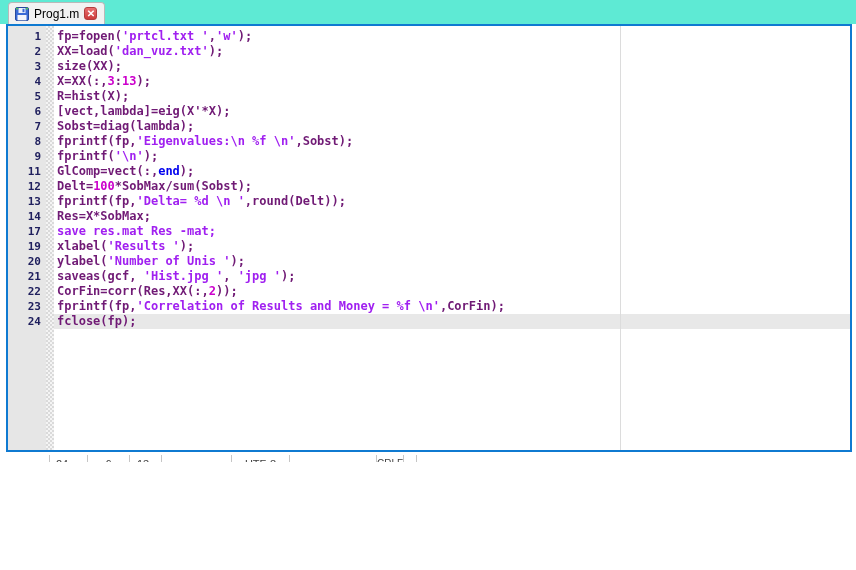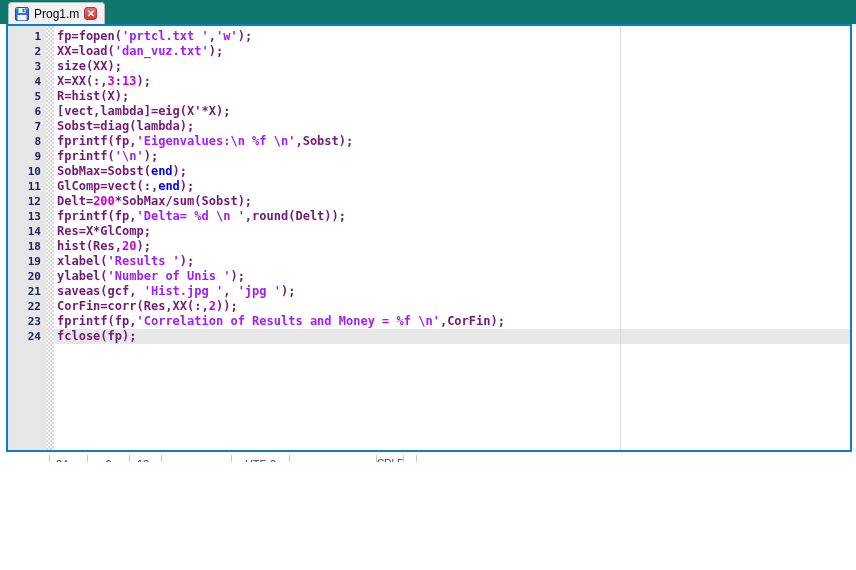--- a/index.html
+++ b/index.html
@@ -3,21 +3,21 @@
 <meta charset="utf-8">
 <style>
   * { margin:0; padding:0; box-sizing:border-box; }
   html,body { background:#ffffff; }
   body { width:856px; height:570px; font-family:"Liberation Sans", sans-serif; }
 
   .screen { position:relative; width:856px; height:570px; overflow:hidden; background:#fff; }
   .chrome { position:absolute; left:0; top:0; width:856px; height:462px; overflow:hidden; background:#fff; }
 
   
-  .tabbar { position:absolute; left:0; top:0; width:856px; height:24px; background:#0f766e; }
+  .tabbar { position:absolute; left:0; top:0; width:856px; height:24px; background:#5eead4; }
   .tab {
     position:absolute; left:8px; top:2px; height:22px; padding:0 7px 0 6px;
     display:flex; align-items:center; gap:5px;
     background:#f2f2f2; border:1px solid #b9b9b9; border-bottom:none;
     border-radius:4px 4px 0 0; cursor:default;
   }
   .tab-title { font-size:12px; color:#000; white-space:nowrap; }
   .save-ic { width:14px; height:14px; display:block; }
   .close-ic {
     width:13px; height:13px; border-radius:3px; border:1px solid #b23d3d;
@@ -94,26 +94,25 @@
       <div class="lines">
           <div class="row"><span class="ln">1</span><span class="fold"></span><span class="code"><span class="tk-p">fp=fopen(</span><span class="tk-s">'prtcl.txt '</span><span class="tk-p">,</span><span class="tk-s">'w'</span><span class="tk-p">);</span></span></div>
           <div class="row"><span class="ln">2</span><span class="fold"></span><span class="code"><span class="tk-p">XX=load(</span><span class="tk-s">'dan_vuz.txt'</span><span class="tk-p">);</span></span></div>
           <div class="row"><span class="ln">3</span><span class="fold"></span><span class="code"><span class="tk-p">size(XX);</span></span></div>
           <div class="row"><span class="ln">4</span><span class="fold"></span><span class="code"><span class="tk-p">X=XX(:,</span><span class="tk-n">3</span><span class="tk-p">:</span><span class="tk-n">13</span><span class="tk-p">);</span></span></div>
           <div class="row"><span class="ln">5</span><span class="fold"></span><span class="code"><span class="tk-p">R=hist(X);</span></span></div>
           <div class="row"><span class="ln">6</span><span class="fold"></span><span class="code"><span class="tk-p">[vect,lambda]=eig(X'*X);</span></span></div>
           <div class="row"><span class="ln">7</span><span class="fold"></span><span class="code"><span class="tk-p">Sobst=diag(lambda);</span></span></div>
           <div class="row"><span class="ln">8</span><span class="fold"></span><span class="code"><span class="tk-p">fprintf(fp,</span><span class="tk-s">'Eigenvalues:\n %f \n'</span><span class="tk-p">,Sobst);</span></span></div>
           <div class="row"><span class="ln">9</span><span class="fold"></span><span class="code"><span class="tk-p">fprintf(</span><span class="tk-s">'\n'</span><span class="tk-p">);</span></span></div>
-          <div class="row"><span class="ln">10</span><span class="fold"></span><span class="code"><span class="tk-p">SobMax=Sobst(</span><span class="tk-k">end</span><span class="tk-p">);</span></span></div>
           <div class="row"><span class="ln">11</span><span class="fold"></span><span class="code"><span class="tk-p">GlComp=vect(:,</span><span class="tk-k">end</span><span class="tk-p">);</span></span></div>
-          <div class="row"><span class="ln">12</span><span class="fold"></span><span class="code"><span class="tk-p">Delt=</span><span class="tk-n">200</span><span class="tk-p">*SobMax/sum(Sobst);</span></span></div>
+          <div class="row"><span class="ln">12</span><span class="fold"></span><span class="code"><span class="tk-p">Delt=</span><span class="tk-n">100</span><span class="tk-p">*SobMax/sum(Sobst);</span></span></div>
           <div class="row"><span class="ln">13</span><span class="fold"></span><span class="code"><span class="tk-p">fprintf(fp,</span><span class="tk-s">'Delta= %d \n '</span><span class="tk-p">,round(Delt));</span></span></div>
-          <div class="row"><span class="ln">14</span><span class="fold"></span><span class="code"><span class="tk-p">Res=X*GlComp;</span></span></div>
-          <div class="row"><span class="ln">18</span><span class="fold"></span><span class="code"><span class="tk-p">hist(Res,</span><span class="tk-n">20</span><span class="tk-p">);</span></span></div>
+          <div class="row"><span class="ln">14</span><span class="fold"></span><span class="code"><span class="tk-p">Res=X*SobMax;</span></span></div>
+          <div class="row"><span class="ln">17</span><span class="fold"></span><span class="code"><span class="tk-s">save res.mat Res -mat;</span></span></div>
           <div class="row"><span class="ln">19</span><span class="fold"></span><span class="code"><span class="tk-p">xlabel(</span><span class="tk-s">'Results '</span><span class="tk-p">);</span></span></div>
           <div class="row"><span class="ln">20</span><span class="fold"></span><span class="code"><span class="tk-p">ylabel(</span><span class="tk-s">'Number of Unis '</span><span class="tk-p">);</span></span></div>
           <div class="row"><span class="ln">21</span><span class="fold"></span><span class="code"><span class="tk-p">saveas(gcf, </span><span class="tk-s">'Hist.jpg '</span><span class="tk-p">, </span><span class="tk-s">'jpg '</span><span class="tk-p">);</span></span></div>
           <div class="row"><span class="ln">22</span><span class="fold"></span><span class="code"><span class="tk-p">CorFin=corr(Res,XX(:,</span><span class="tk-n">2</span><span class="tk-p">));</span></span></div>
           <div class="row"><span class="ln">23</span><span class="fold"></span><span class="code"><span class="tk-p">fprintf(fp,</span><span class="tk-s">'Correlation of Results and Money = %f \n'</span><span class="tk-p">,CorFin);</span></span></div>
           <div class="row active"><span class="ln">24</span><span class="fold"></span><span class="code"><span class="tk-p">fclose(fp);</span></span></div>
         </div>
     </div>
 
     <div class="statusbar">

